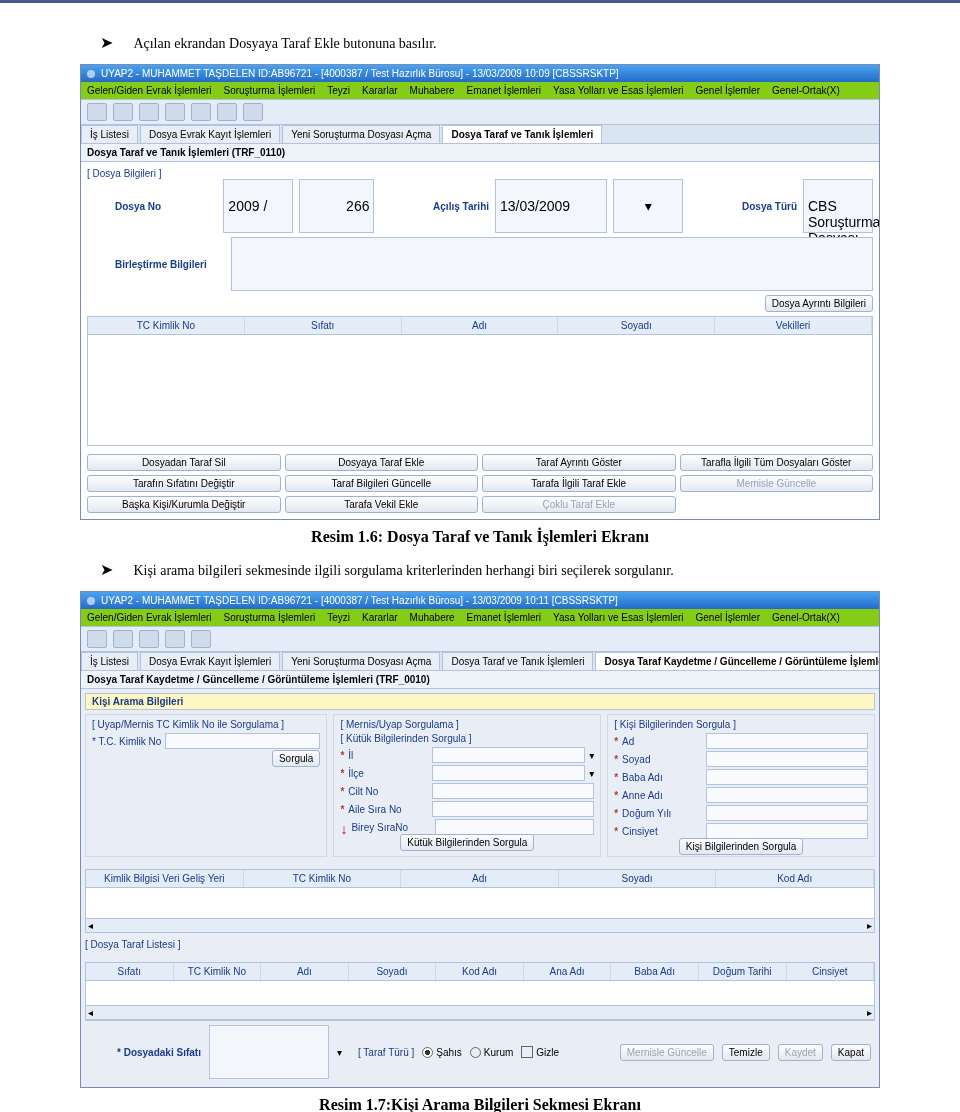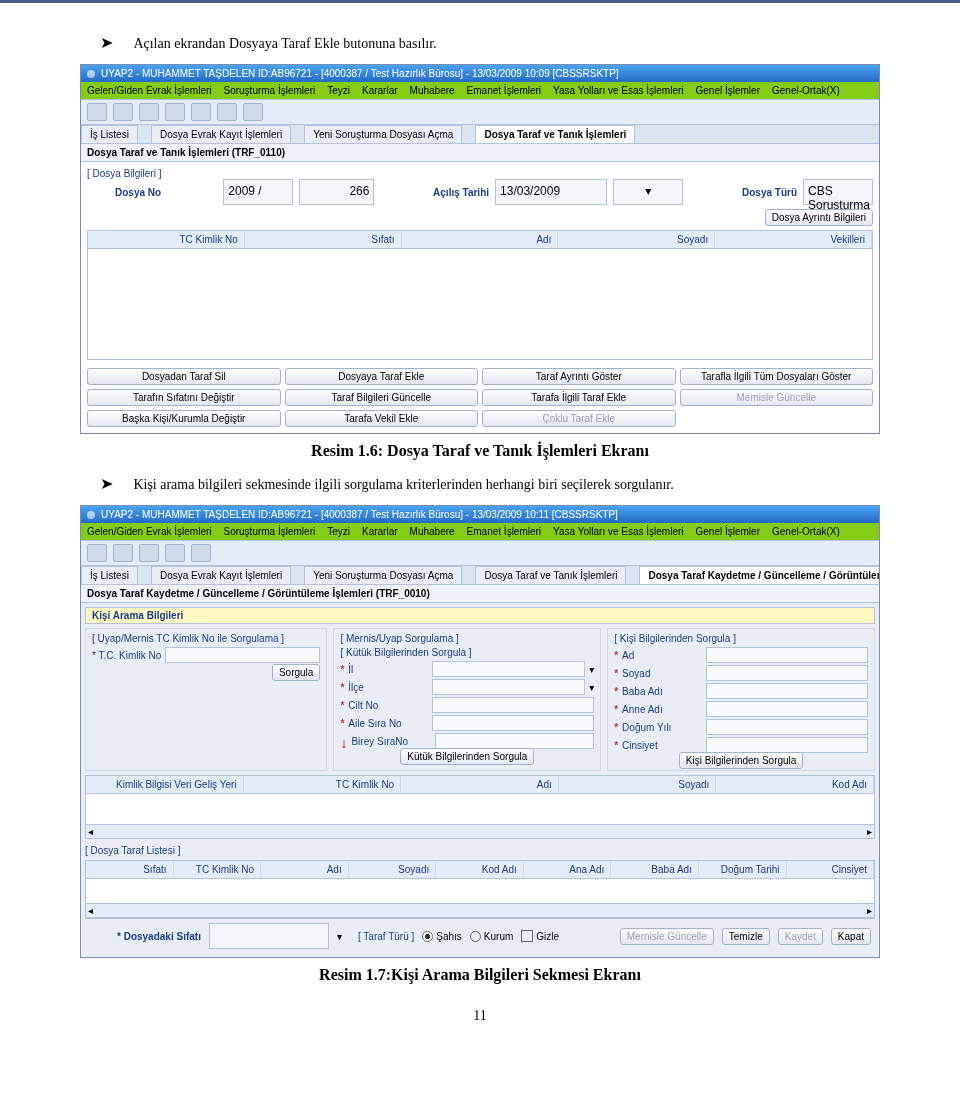--- a/index.html
+++ b/index.html
@@ -83,21 +83,21 @@
   .tabs {
     background: #dbe5f2;
     display: flex;
     border-bottom: 1px solid #b3c3dc;
   }
   .tab {
     padding: 3px 8px;
     border: 1px solid #b3c3dc;
     border-bottom: none;
     background: #e9eef6;
-    margin-right: 13px;
+    margin-right: 2px;
     font-size: 10px;
     white-space: nowrap;
     text-align: right;
   }
   .tab.active { background: #fff; font-weight: bold; }
   .subhdr {
     background: #eef3fa;
     padding: 3px 6px;
     font-weight: bold;
     border-bottom: 1px solid #b3c3dc;
@@ -112,22 +112,22 @@
     gap: 6px;
     margin-bottom: 4px;
   }
   .lbl { color: #1a3a8a; font-size: 10px; white-space:nowrap; }
   .lbl.bold { font-weight: bold; padding-left: 28px; }
   .fld {
     background: #f3f6fb;
     border: 1px solid #b3c3dc;
     height: 16px;
     min-width: 60px;
-    padding: 4px 4px;
-    font-size: 12px;
+    padding: 18px 4px;
+    font-size: 14px;
   }
   .btn {
     background: linear-gradient(#fdfdfd,#e2e8f2);
     border: 1px solid #9fb2ce;
     border-radius: 3px;
     padding: 2px 6px;
     font-size: 10px;
     text-align: center;
     white-space: nowrap;
   }
@@ -138,21 +138,21 @@
     background: #e3ecf7;
     border: 1px solid #b3c3dc;
     margin-top: 4px;
   }
   .th {
     flex: 1;
     padding: 3px 6px;
     border-right: 1px solid #cdd8ea;
     font-size: 10px;
     color: #1a3a8a;
-    text-align: right;
+    text-align: center;
   }
   .empty-body {
     background: #fff;
     border: 1px solid #b3c3dc;
     border-top: none;
     height: 110px;
   }
   .btn-grid {
     display: grid;
     grid-template-columns: repeat(4, 1fr);
@@ -192,21 +192,21 @@
     border: 1px solid #b3c3dc;
     height: 14px;
   }
   .red-arrow {
     color: #d00;
     font-size: 14px;
     position: relative;
     top: 2px;
   }
   .grid2-head {
-    display:flex; background:#e3ecf7; border:1px solid #b3c3dc; margin-top:4px;
+    display:flex; background:#e3ecf7; border:1px solid #b3c3dc; margin-top:12px;
   }
   .grid2-body {
     background:#fff; border:1px solid #b3c3dc; border-top:none; height:30px;
   }
   .bottom-row {
     display: flex; align-items:center; gap:8px; padding: 4px;
     background:#e9eef6; border-top:1px solid #b3c3dc;
   }
   .radio { display:inline-flex; align-items:center; gap:3px; }
   .radio .rdot { width:9px;height:9px;border:1px solid #666;border-radius:50%;display:inline-block; }
@@ -263,20 +263,24 @@
         <span class="fld" style="width:50px">2009 /</span>
         <span class="fld" style="width:70px;text-align:right">266</span>
         <span style="width:20px"></span>
         <span class="lbl bold">Açılış Tarihi</span>
         <span class="fld" style="width:110px">13/03/2009</span>
         <span class="fld" style="width:14px;text-align:center">▾</span>
         <span style="width:20px"></span>
         <span class="lbl bold">Dosya Türü</span>
         <span class="fld" style="flex:1">CBS Soruşturma Dosyası</span>
       </div>
+      <div class="row">
+        <span class="lbl bold" style="width:110px">Birleştirme Bilgileri</span>
+        <span class="fld" style="flex:1"></span>
+      </div>
       <div class="row" style="justify-content:flex-end">
         <span class="btn">Dosya Ayrıntı Bilgileri</span>
       </div>
 
       <div class="table-head">
         <div class="th">TC Kimlik No</div>
         <div class="th">Sıfatı</div>
         <div class="th">Adı</div>
         <div class="th">Soyadı</div>
         <div class="th">Vekilleri</div>

